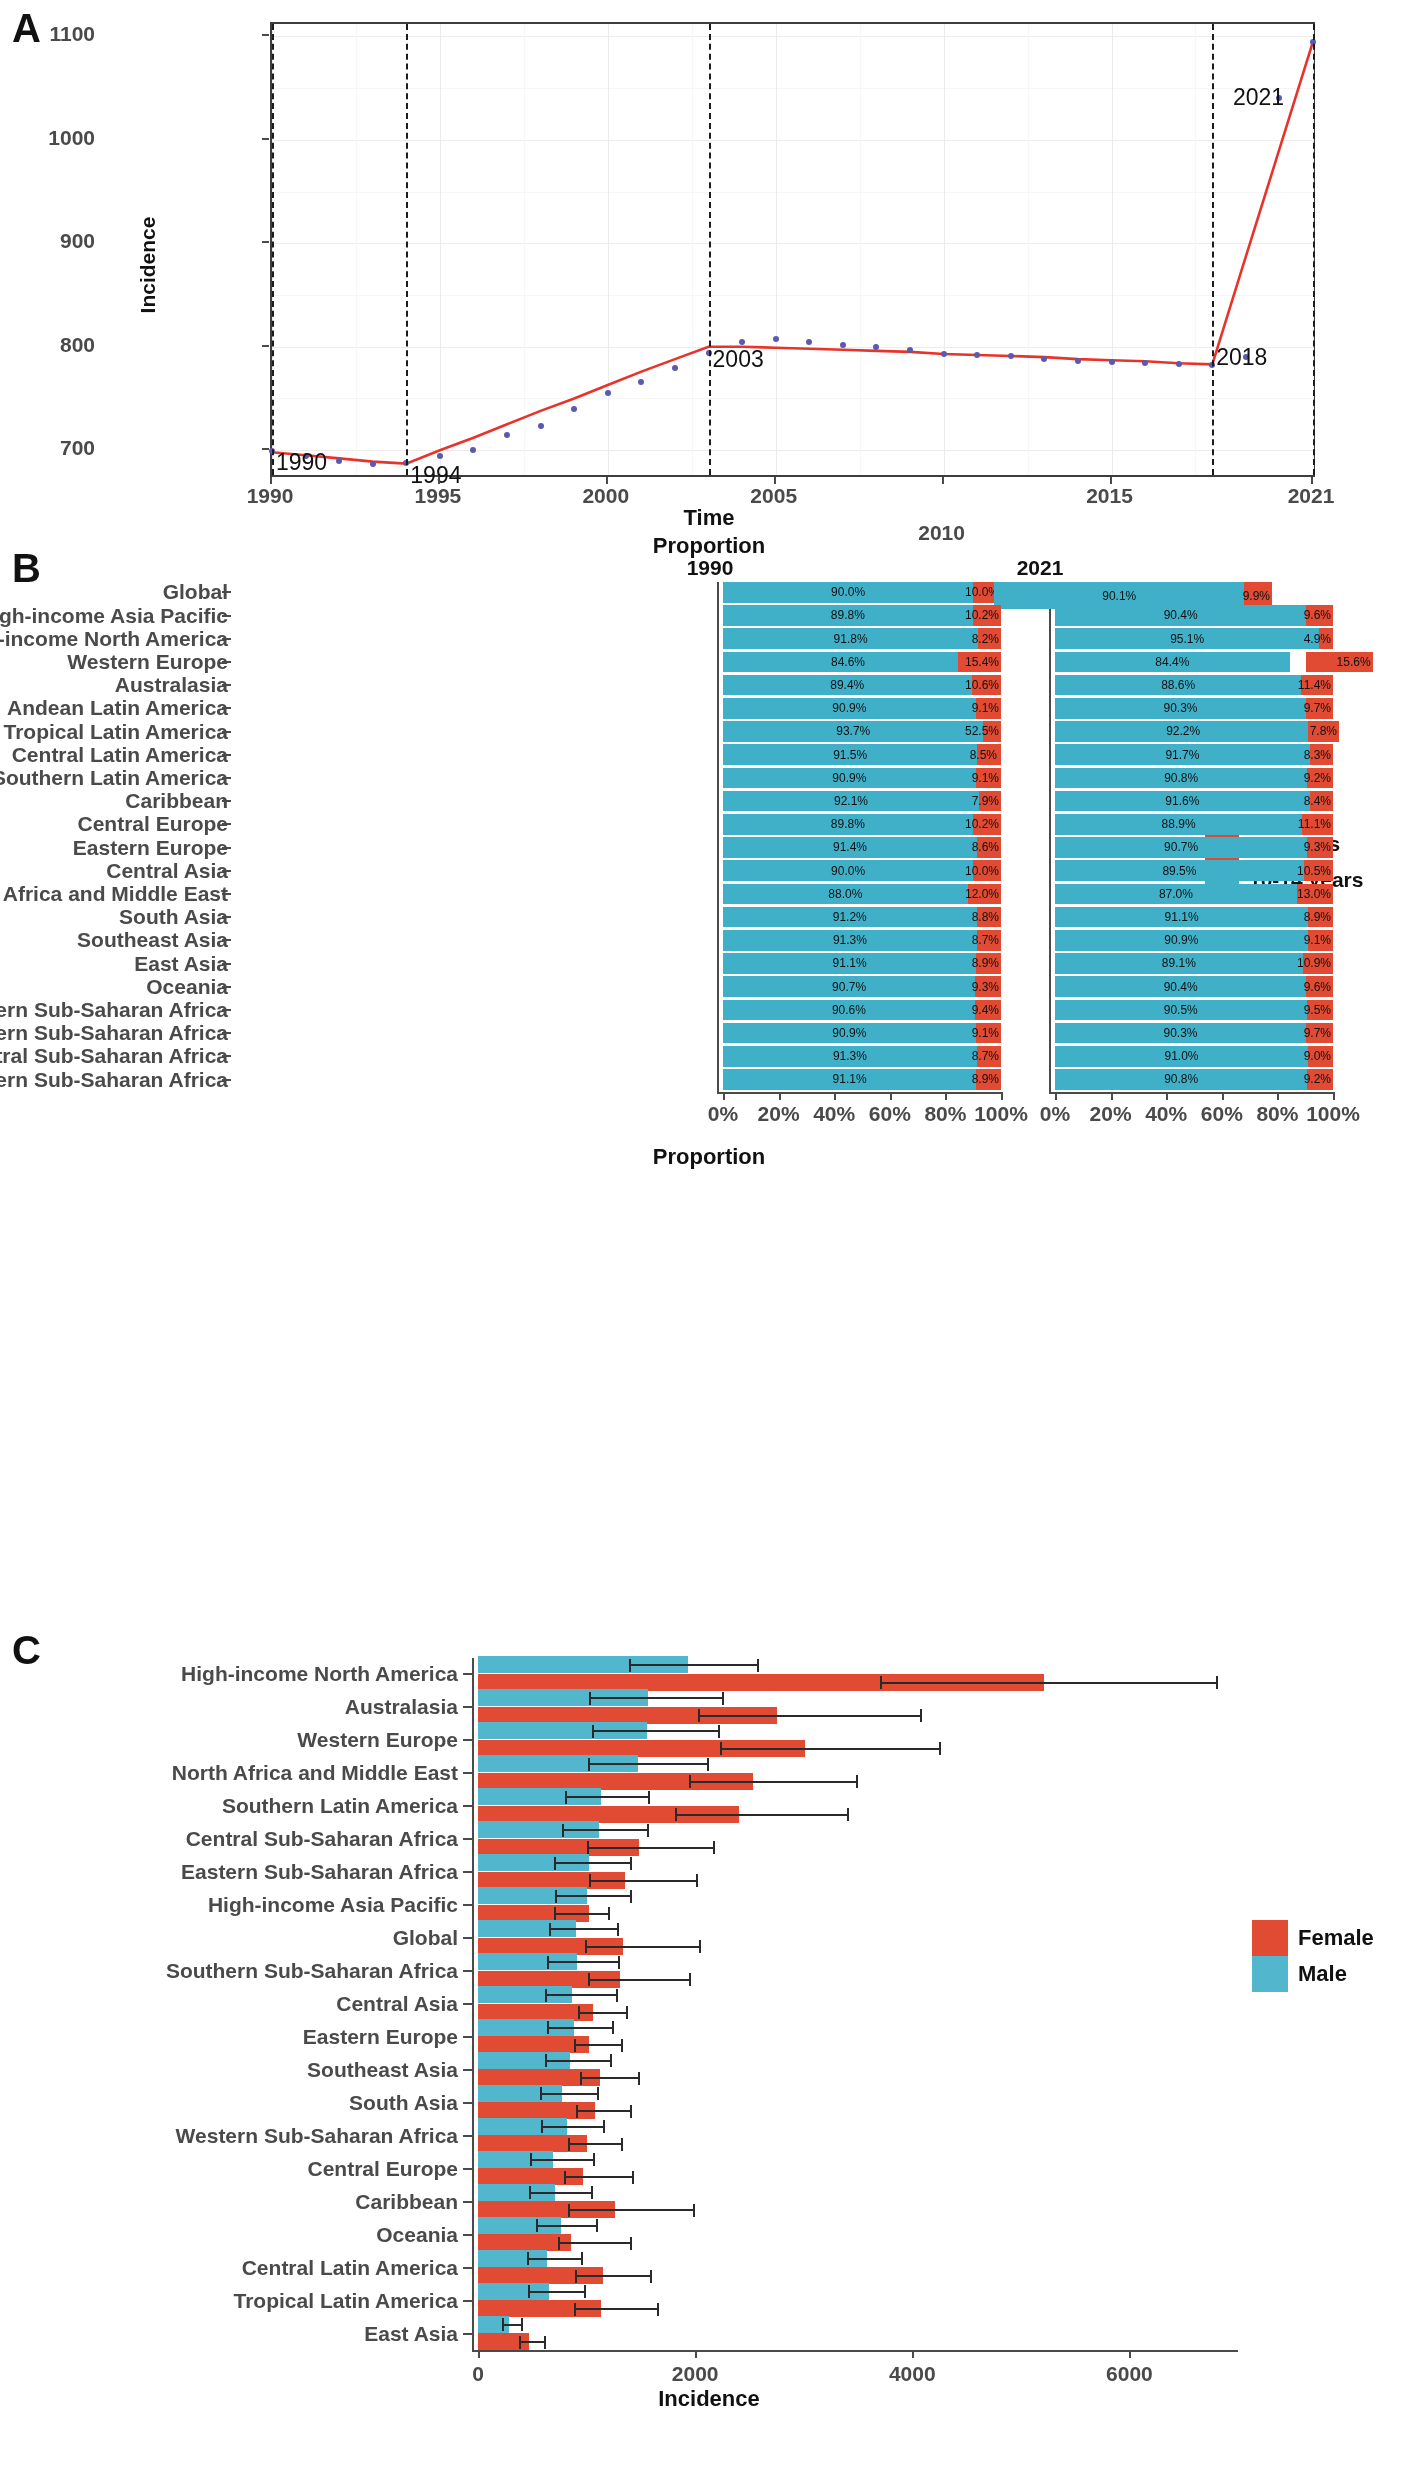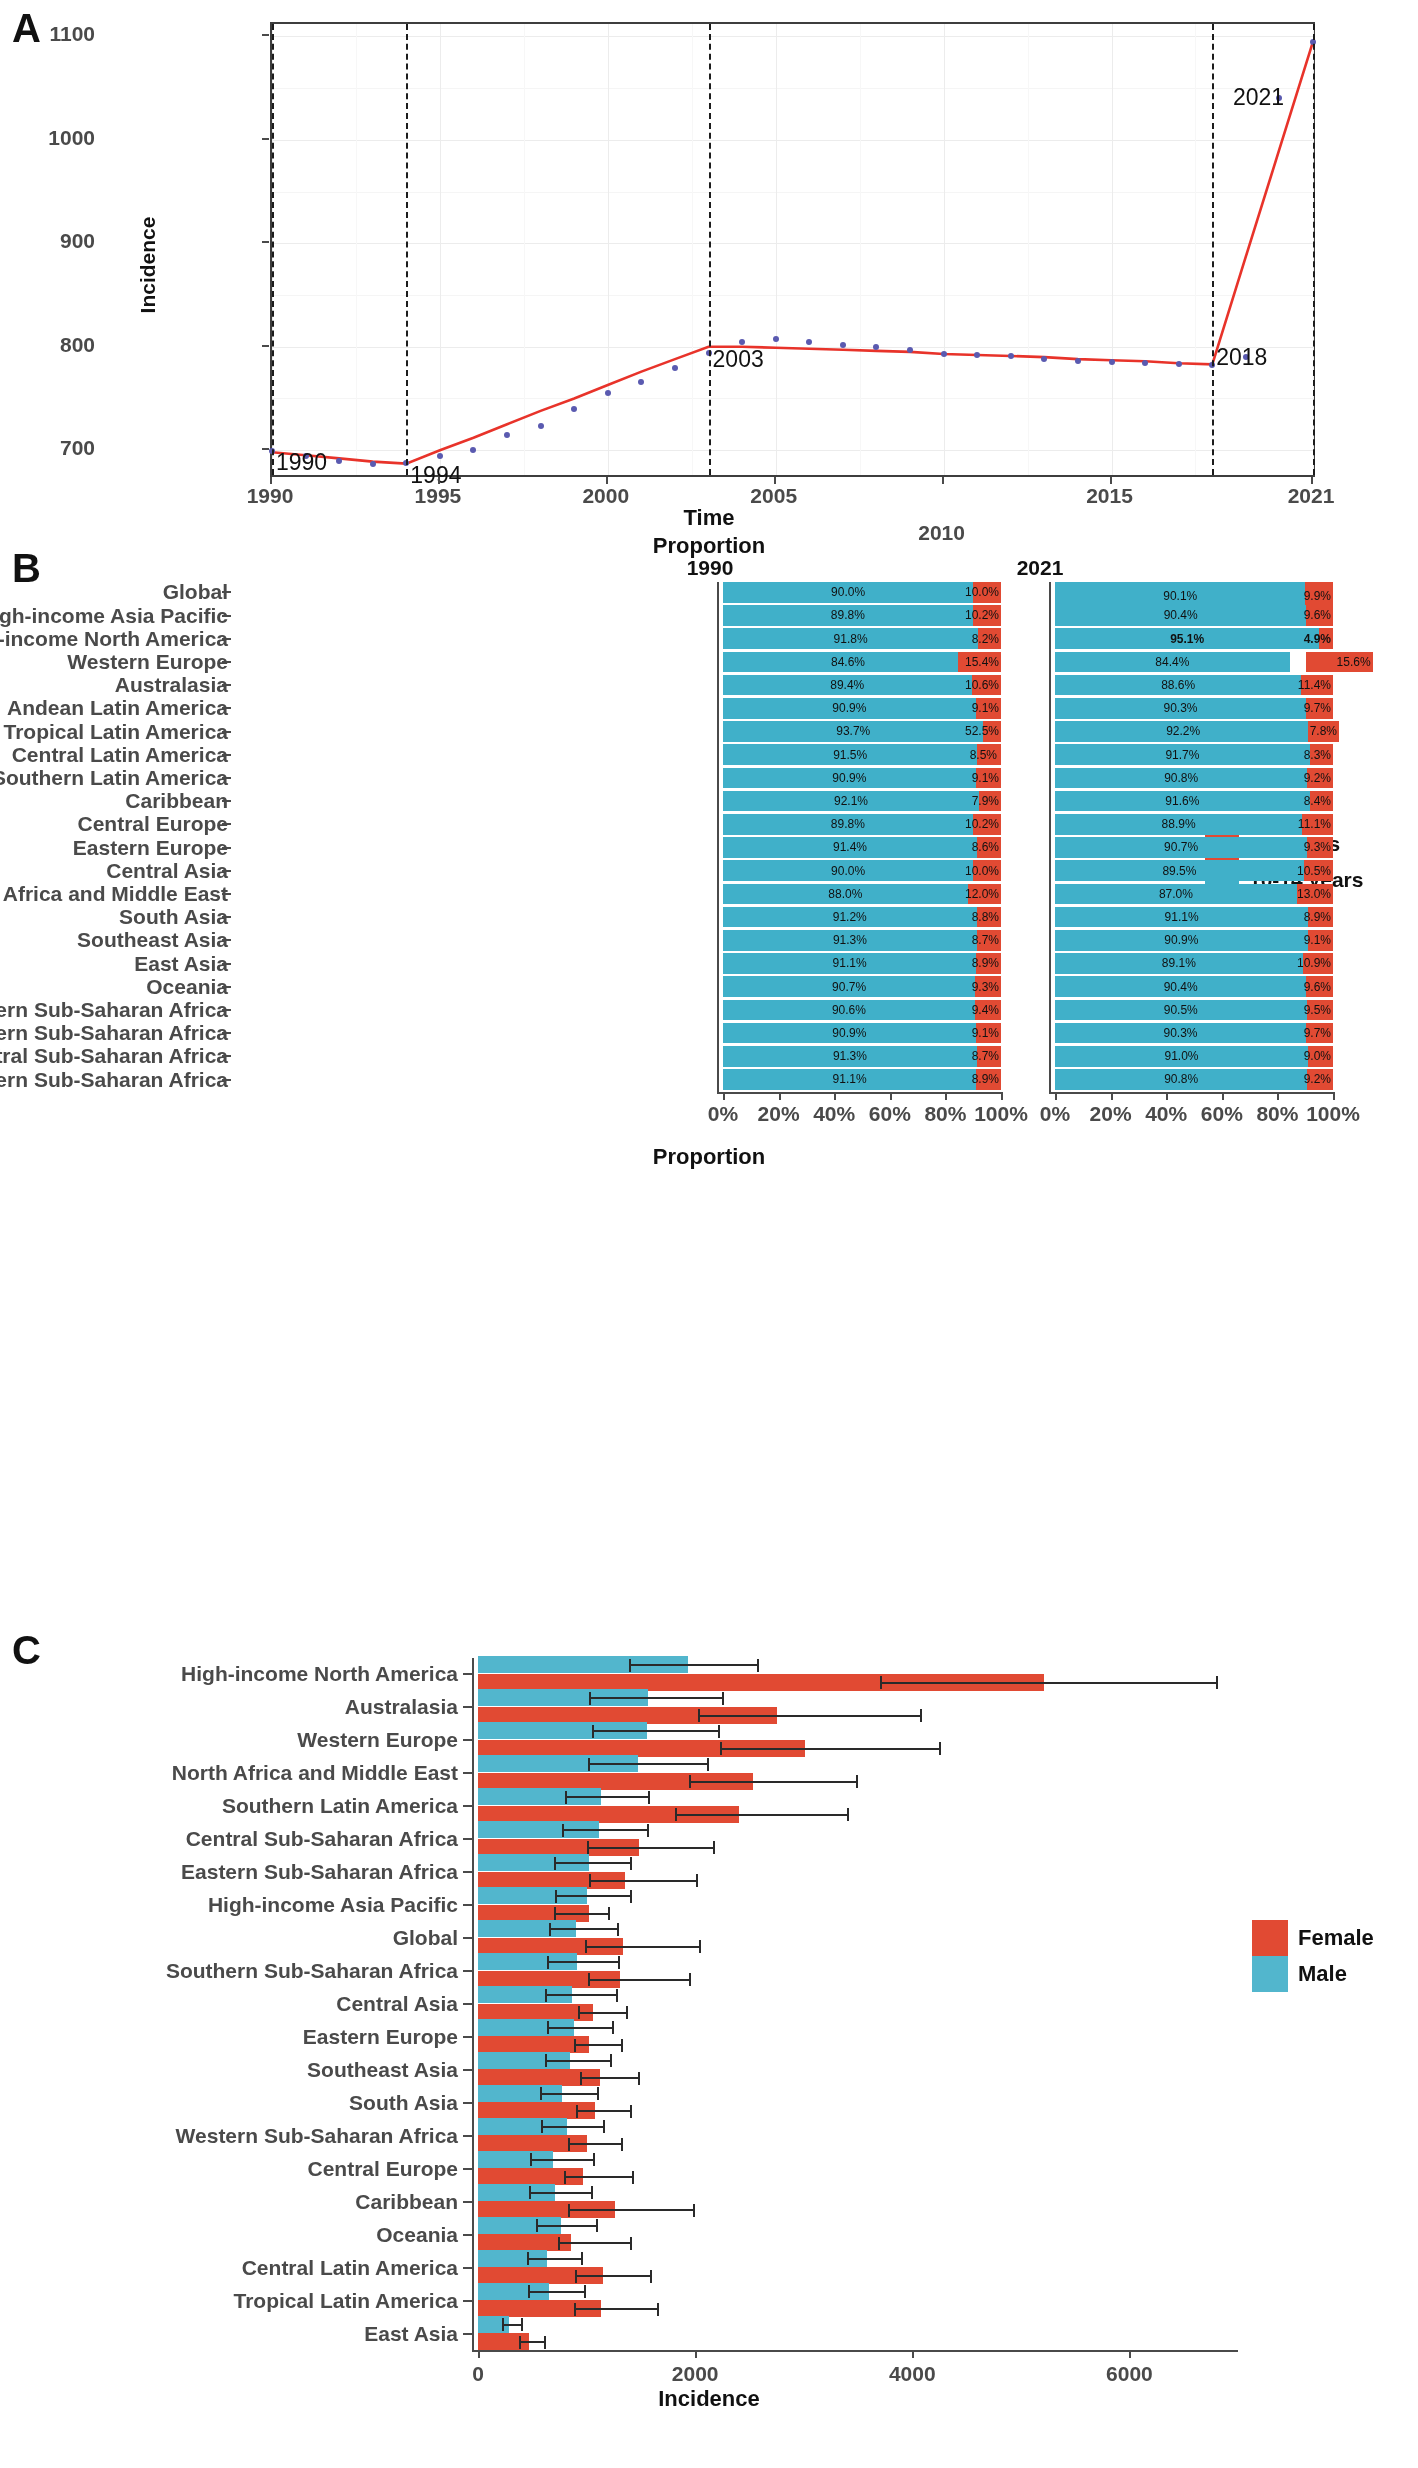--- a/index.html
+++ b/index.html
@@ -204,21 +204,21 @@
     <div class="b-axisline" style="left: 1049px; top: 52px; height: 510.4px;"></div>
     <div style="position: absolute; left: 1049px; top: 562.4px; width: 284px; height: 2px; background: rgb(74, 74, 74);"></div>
     <div class="b-rowlabel" style="top: 62.3px;">Global</div>
     <div class="b-ticklabel" style="top: 62.3px;"></div>
     <div class="b-bar-row" style="left: 723px; top: 52px; width: 278px; height: 20.6px;">
       <div class="b-seg b-seg-blue" style="left: 0px; width: 250.2px;">90.0%</div>
       <div class="b-seg b-seg-red" style="left: 250.2px; width: 27.8px;">
         <span style="position: absolute; right: 2px; white-space: nowrap;">10.0%</span>
       </div>
     </div>
-    <div class="b-bar-row" style="left: 1055px; top: 52px; width: 278px; height: 27px;">
+    <div class="b-bar-row" style="left: 994px; top: 52px; width: 278px; height: 27px;">
       <div class="b-seg b-seg-blue" style="left: 0px; width: 250.478px;">90.1%</div>
       <div class="b-seg b-seg-red" style="left: 250.478px; width: 27.522px;">
         <span style="position: absolute; right: 2px; white-space: nowrap;">9.9%</span>
       </div>
     </div>
     <div class="b-rowlabel" style="top: 85.5px;">High-income Asia Pacific</div>
     <div class="b-ticklabel" style="top: 85.5px;"></div>
     <div class="b-bar-row" style="left: 723px; top: 75.2px; width: 278px; height: 20.6px;">
       <div class="b-seg b-seg-blue" style="left: 0px; width: 249.644px;">89.8%</div>
       <div class="b-seg b-seg-red" style="left: 249.644px; width: 28.356px;">
@@ -232,21 +232,21 @@
       </div>
     </div>
     <div class="b-rowlabel" style="top: 108.7px;">High-income North America</div>
     <div class="b-ticklabel" style="top: 108.7px;"></div>
     <div class="b-bar-row" style="left: 723px; top: 98.4px; width: 278px; height: 20.6px;">
       <div class="b-seg b-seg-blue" style="left: 0px; width: 255.204px;">91.8%</div>
       <div class="b-seg b-seg-red" style="left: 255.204px; width: 22.796px;">
         <span style="position: absolute; right: 2px; white-space: nowrap; margin-left: 32px;">8.2%</span>
       </div>
     </div>
-    <div class="b-bar-row" style="left: 1055px; top: 98.4px; width: 224px; height: 20.6px; font-weight: bold;">
+    <div class="b-bar-row" style="left: 1055px; top: 98.4px; width: 224px; height: 20.6px;">
       <div class="b-seg b-seg-blue" style="left: 0px; width: 264.378px;">95.1%</div>
       <div class="b-seg b-seg-red" style="left: 264.378px; width: 13.622px;">
         <span style="position: absolute; right: 2px; white-space: nowrap;">4.9%</span>
       </div>
     </div>
     <div class="b-rowlabel" style="top: 131.9px;">Western Europe</div>
     <div class="b-ticklabel" style="top: 131.9px;"></div>
     <div class="b-bar-row" style="left: 723px; top: 121.6px; width: 278px; height: 20.6px;">
       <div class="b-seg b-seg-blue" style="left: 0px; width: 250px;">84.6%</div>
       <div class="b-seg b-seg-red" style="left: 235.188px; width: 42.812px;">

